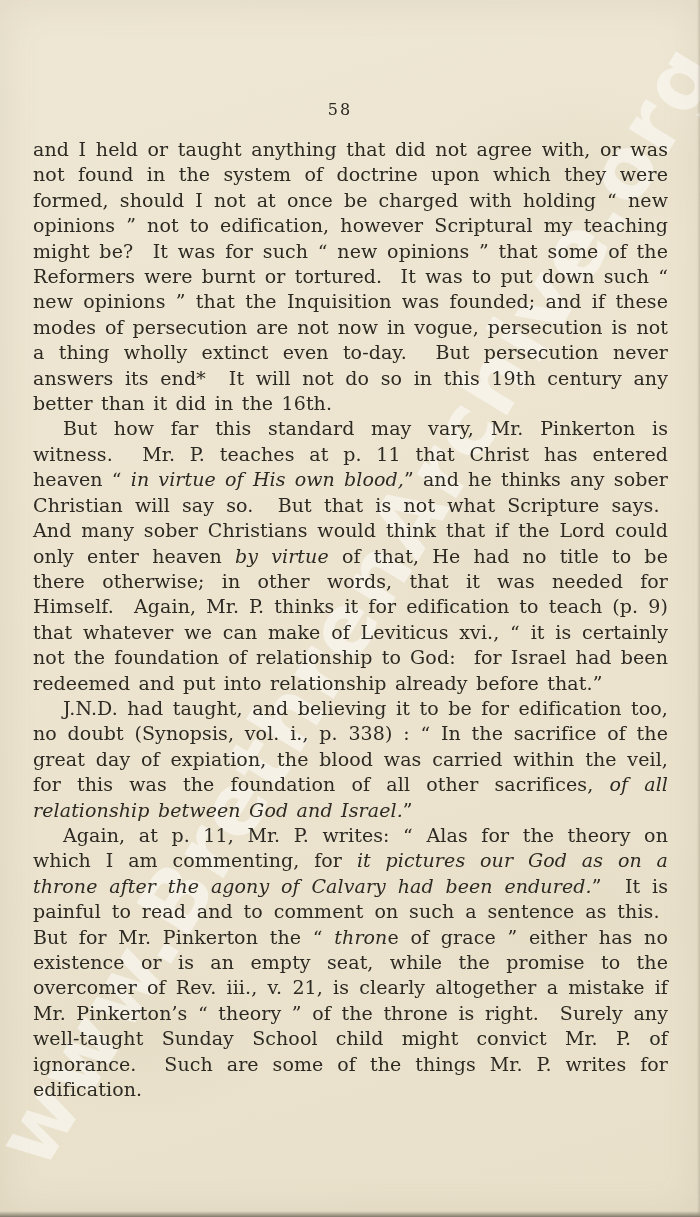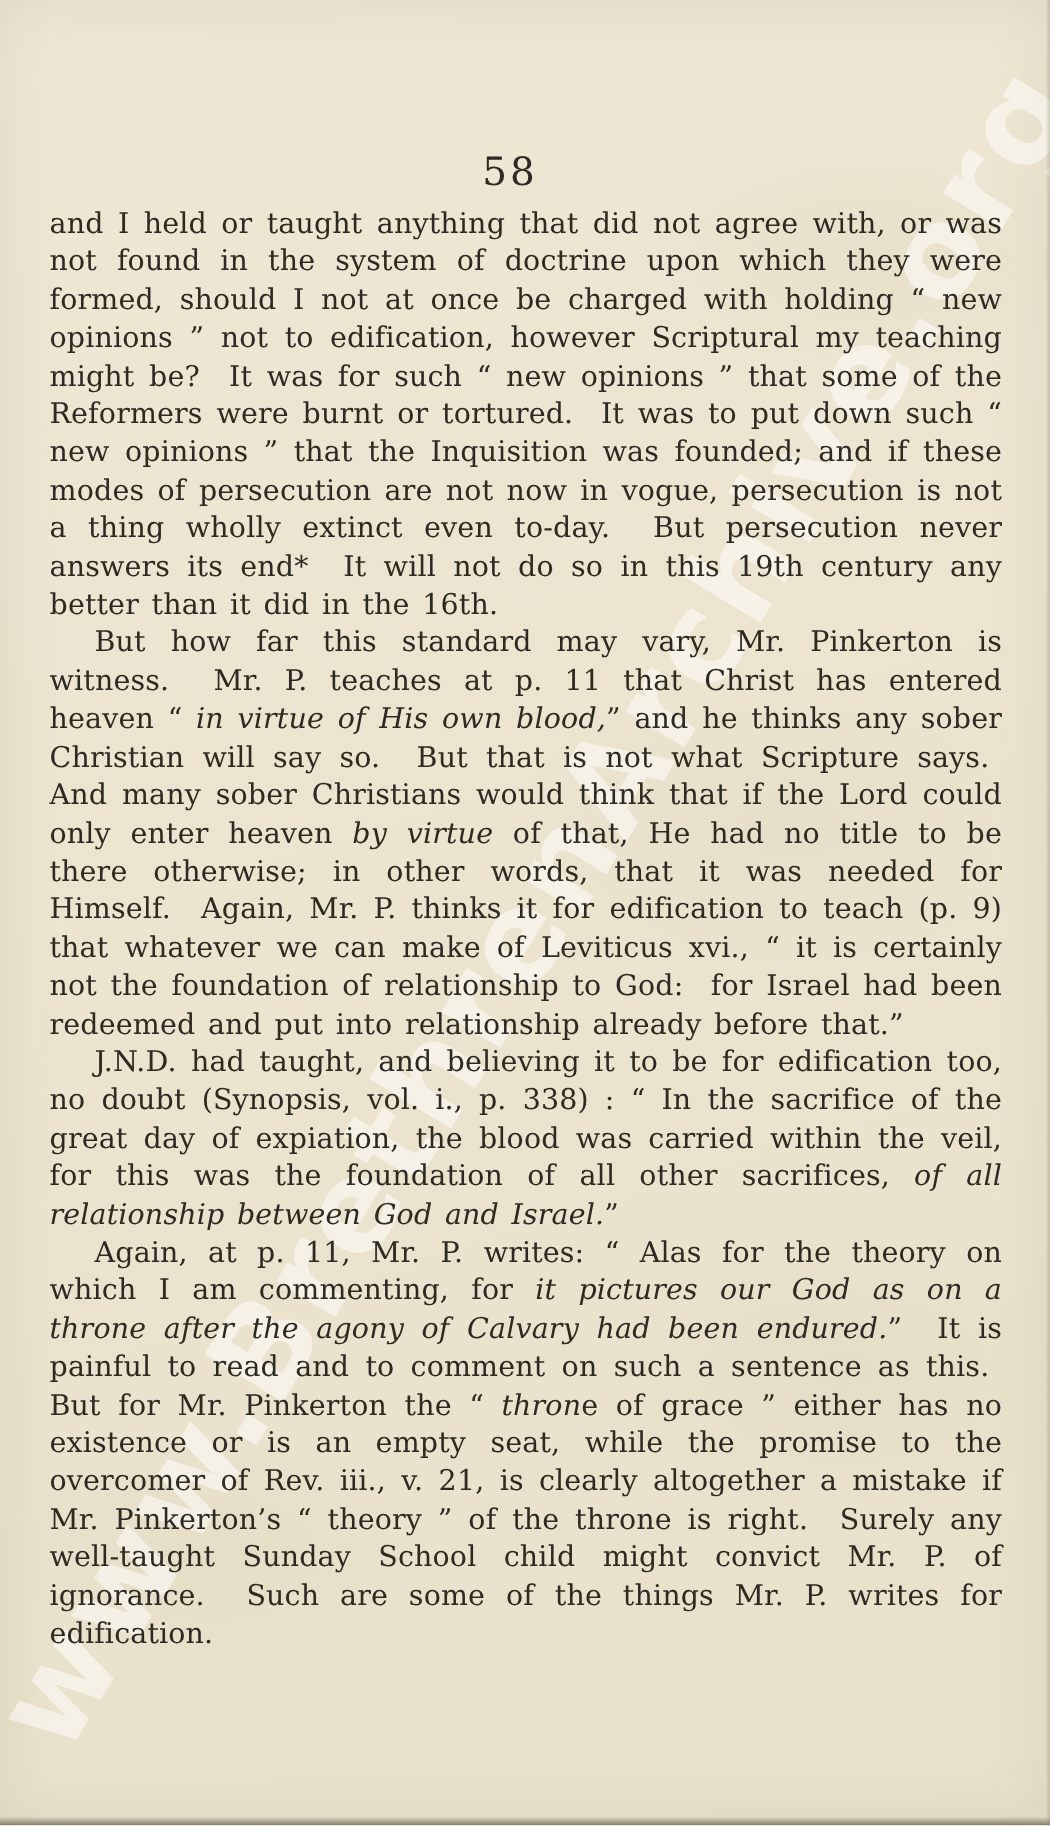--- a/index.html
+++ b/index.html
@@ -51,21 +51,21 @@
     letter-spacing: 3px;
     color: var(--wm);
     white-space: nowrap;
     pointer-events: none;
   }
   .pagenum {
     position: absolute;
     top: 100px; left: 0; width: 680px;
     text-align: center;
     font-family: "DejaVu Serif", serif;
-    font-size: 26px;
+    font-size: 16px;
     letter-spacing: 2px;
     color: var(--ink);
   }
   .text-block {
     position: absolute;
     left: 33px; top: 137px;
     width: 635px;
     font-family: "DejaVu Serif", serif;
     font-size: 19px;
     line-height: 25.4px;

